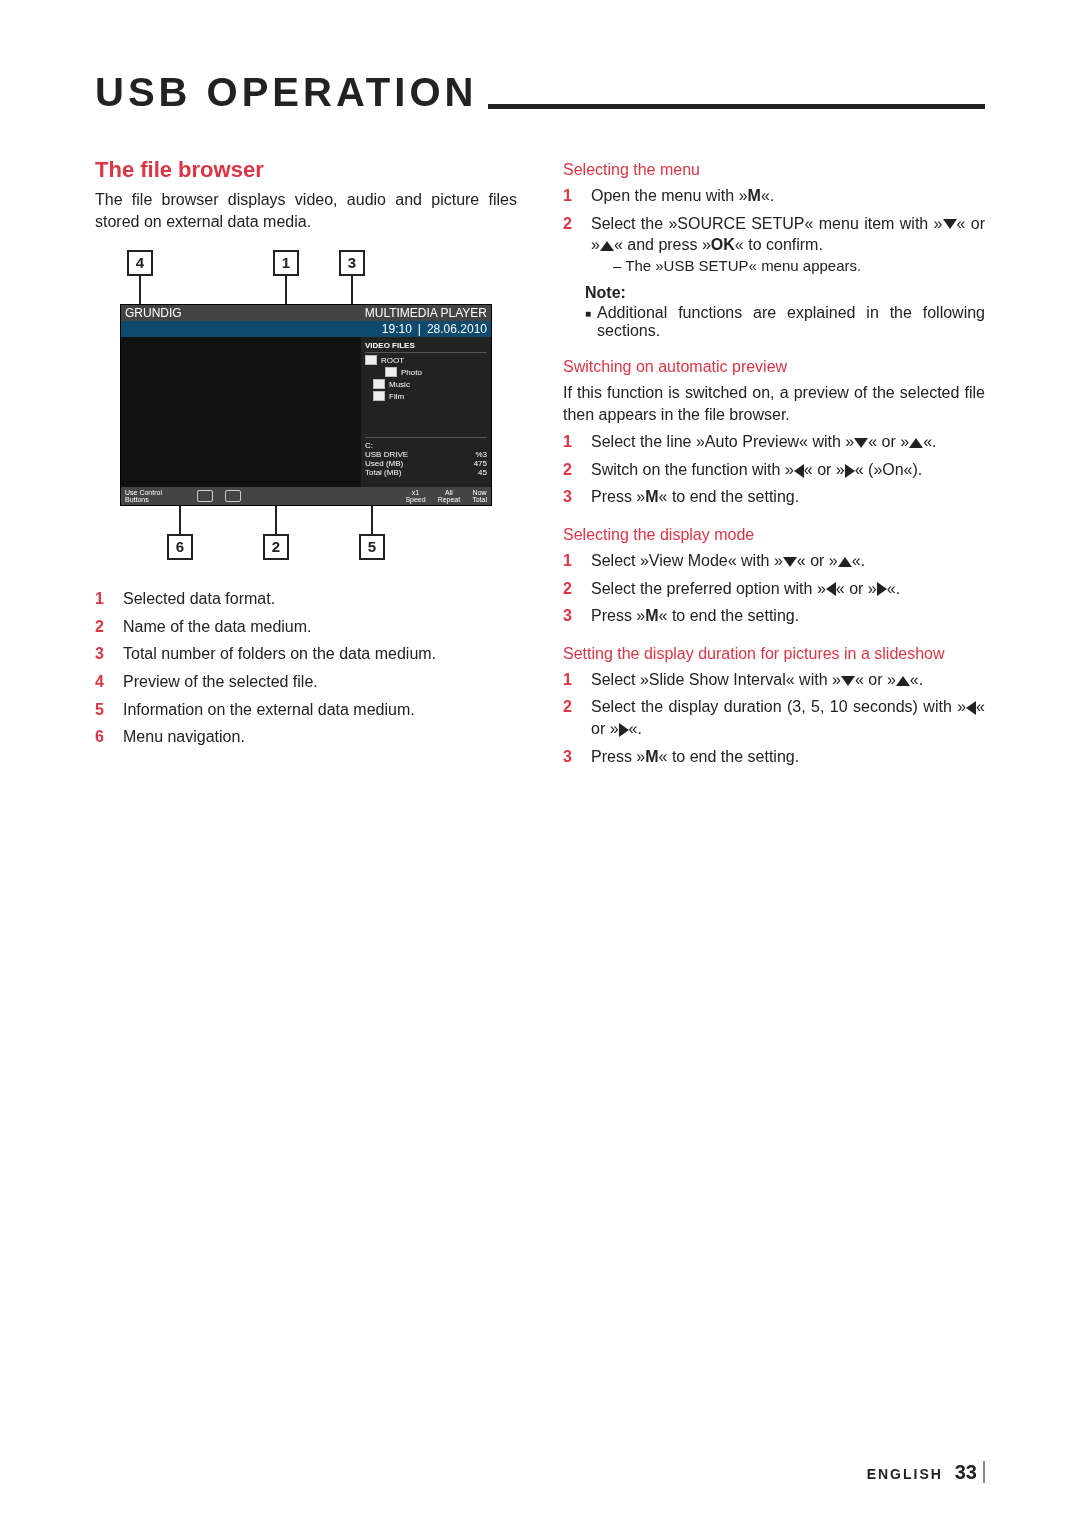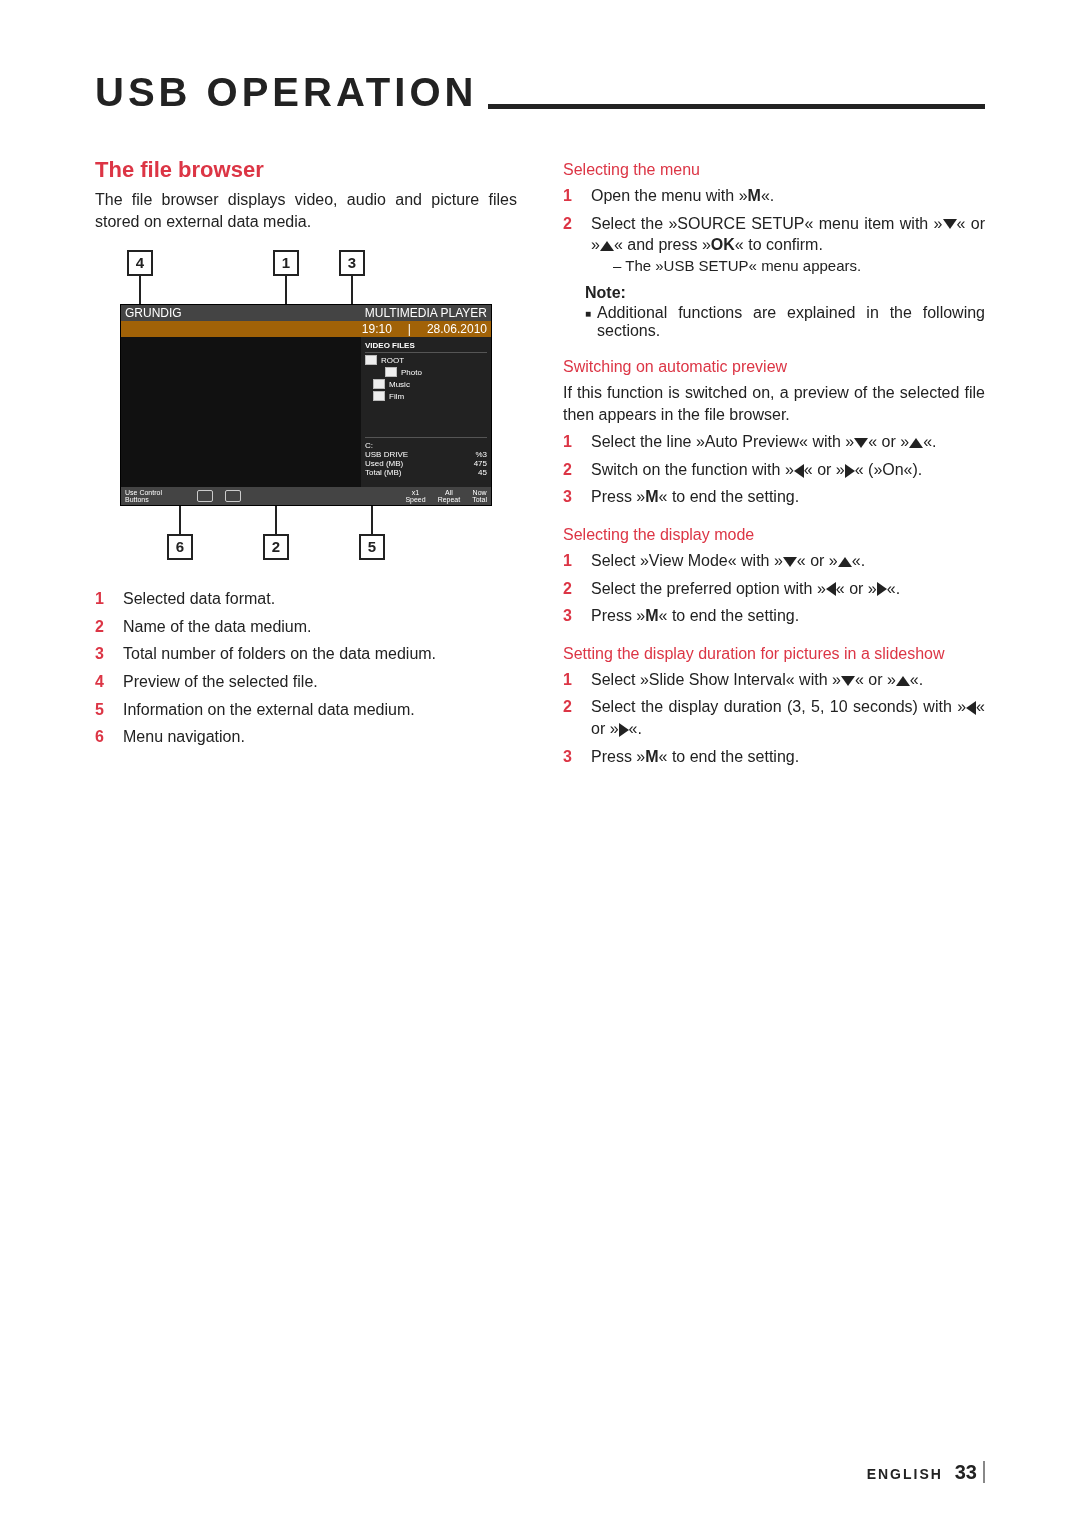--- a/index.html
+++ b/index.html
@@ -81,21 +81,21 @@
             <div class="callbox">3</div>
             <div class="lead"></div>
           </div>
         </div>
 
         <div class="shotbox">
           <div class="sb-top">
             <span>GRUNDIG</span>
             <span>MULTIMEDIA PLAYER</span>
           </div>
-          <div class="sb-top" style="justify-content:flex-end;gap:16px;background:#a16207;">
+          <div class="sb-top" style="justify-content:flex-end;gap:6px;background:#0c4a6e;">
             <span>19:10</span>
             <span>|</span>
             <span>28.06.2010</span>
           </div>
           <div class="sb-mid">
             <div class="sb-left"></div>
             <div class="sb-right">
               <div style="font-weight:700;border-bottom:1px solid #555;padding-bottom:2px;">VIDEO FILES</div>
               <div class="sb-row">
                   <span class="sb-ico"></span>

